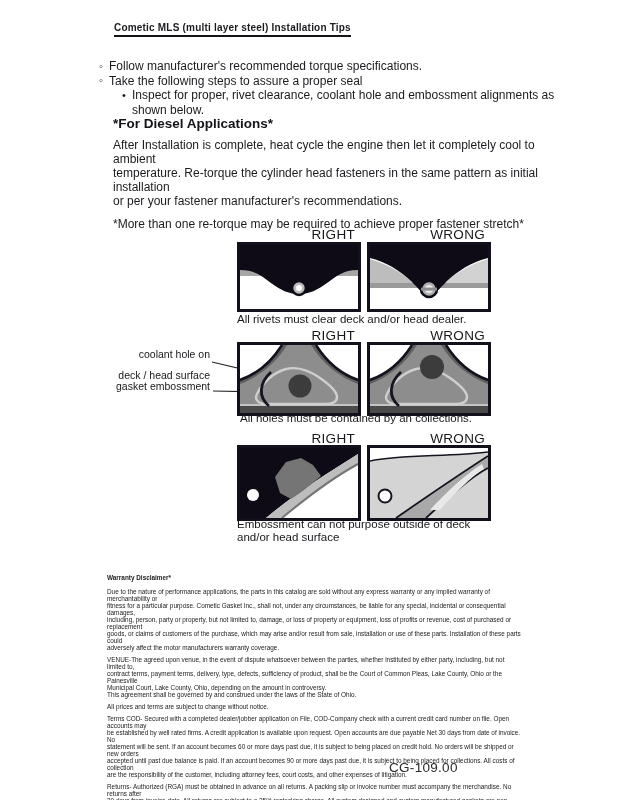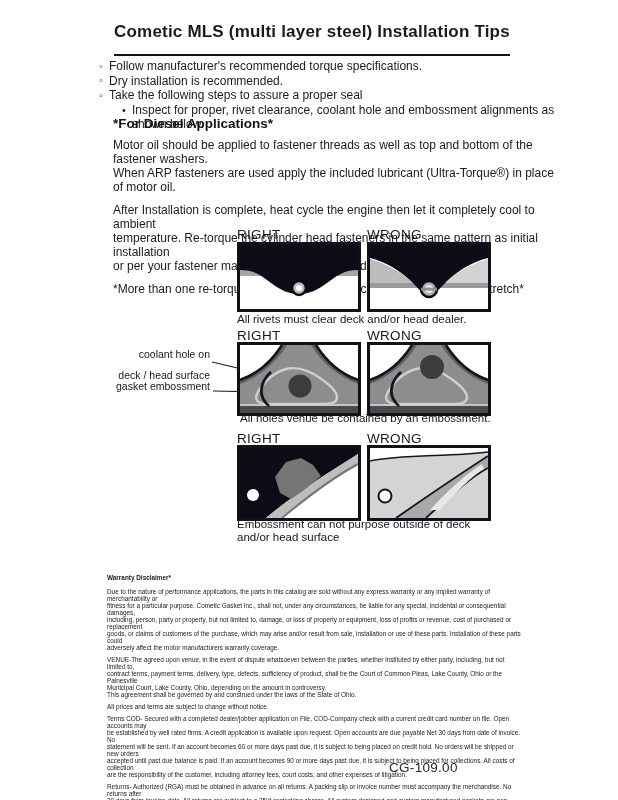--- a/index.html
+++ b/index.html
@@ -3,35 +3,35 @@
 <meta charset="utf-8">
 <style>
   html,body{margin:0;padding:0;background:#fff;}
   #page{
     position:relative;width:618px;height:800px;background:#ffffff;
     font-family:"Liberation Sans", sans-serif;color:#1b1b1f;overflow:hidden;
   }
   .abs{position:absolute;}
   
   #title{
-    left:114px;top:22px;font-size:17px;font-weight:bold;letter-spacing:.2px;
-    border-bottom:2px solid #141418;padding-bottom:12px;white-space:nowrap;
+    left:114px;top:22px;font-size:10px;font-weight:bold;letter-spacing:.2px;
+    border-bottom:2px solid #141418;padding-bottom:2px;white-space:nowrap;
   }
   
   #tips{left:99px;top:43px;font-size:12px;line-height:14.6px;width:480px;margin-top:16px;}
   .bullet{position:relative;padding-left:10px;}
   .bullet::before{content:"◦";position:absolute;left:0;top:-0.5px;font-size:11px;color:#2a2a2e;}
   .subbullet{position:relative;padding-left:10px;margin-left:23px;}
   .subbullet::before{content:"•";position:absolute;left:0;font-size:11px;color:#161618;}
   
   #diesel{left:113px;top:116px;width:445px;}
   #diesel h2{margin:0 0 7px 0;font-size:13.5px;font-weight:bold;color:#141418;}
   #diesel p{margin:0 0 9px 0;font-size:12px;line-height:14px;white-space:pre-line;}
   
-  .figlabel{width:118px;text-align:left;font-size:13.5px;color:#18181c;letter-spacing:.3px;}
+  .figlabel{width:118px;text-align:right;font-size:13.5px;color:#18181c;letter-spacing:.3px;}
   .frame{width:118px;border:3px solid #12101a;background:#fff;line-height:0;}
   .frame svg{display:block;}
   .caption{font-size:11.5px;line-height:13px;color:#18181c;white-space:pre-line;}
   .annot{font-size:10.5px;line-height:21px;text-align:right;color:#18181c;white-space:pre-line;}
   
   #fineprint{left:107px;top:574px;width:414px;font-size:6.4px;line-height:7.05px;color:#222;}
   #fineprint .fp-head{font-weight:bold;margin:0 0 7px 0;}
   #fineprint p{margin:0 0 4.6px 0;white-space:pre-line;}
   
   #pagenum{left:389px;top:760px;font-size:13.5px;color:#2a2a2e;letter-spacing:.3px;}
@@ -39,29 +39,26 @@
 </style>
 </head>
 <body>
 
 <div id="page">
 
   <div id="title" class="abs">Cometic MLS (multi layer steel) Installation Tips</div>
 
   <div id="tips" class="abs">
     <div class="bullet">Follow manufacturer's recommended torque specifications.</div>
-    <div class="bullet">Dry installation is recommended.</div>
     <div class="bullet">Take the following steps to assure a proper seal</div>
     <div class="subbullet">Inspect for proper, rivet clearance, coolant hole and embossment alignments as shown below.</div>
   </div>
 
   <div id="diesel" class="abs">
     <h2>*For Diesel Applications*</h2>
-    <p>Motor oil should be applied to fastener threads as well as top and bottom of the fastener washers.
-When ARP fasteners are used apply the included lubricant (Ultra-Torque®) in place of motor oil.</p>
     <p>After Installation is complete, heat cycle the engine then let it completely cool to ambient
 temperature. Re-torque the cylinder head fasteners in the same pattern as initial installation
 or per your fastener manufacturer's recommendations.</p>
     <p>*More than one re-torque may be required to achieve proper fastener stretch*</p>
   </div>
 
   <div class="abs figlabel" style="left:237px;top:227px;">RIGHT</div>
   <div class="abs figlabel" style="left:367px;top:227px;">WRONG</div>
 
   <div class="abs frame" style="left:237px;top:242px;">
@@ -128,21 +125,21 @@
       <path d="M71,0 C82,18 99,32 118,39 L118,35 C101,29 86,16 76,0 Z" fill="#5f5f5f"></path>
       <path d="M76,0 C86,16 101,29 118,35" stroke="#14101c" stroke-width="2.6" fill="none"></path>
       <rect x="0" y="59" width="118" height="2" fill="#c4c4c4"></rect>
       <rect x="0" y="61" width="118" height="7" fill="#4a4a4a"></rect>
       <path d="M17,49 C22,38 34,27 46,24 C58,21 70,26 80,33 C90,40 97,46 97,52 C97,57 92,59 85,59 L26,59 C19,59 14,55 17,49 Z" fill="none" stroke="#cfcfcf" stroke-width="2.4"></path>
       <path d="M29,61 C18,52 19,38 31,27" stroke="#17131f" stroke-width="2.8" fill="none"></path>
       <circle cx="62" cy="22" r="12" fill="#3c3c3c"></circle>
     </svg>
   </div>
 
-  <div class="abs caption" style="left:240px;top:412px;">All holes venue be contained by an embossment.</div>
+  <div class="abs caption" style="left:240px;top:412px;">All holes must be contained by an collections.</div>
 
   <div class="abs figlabel" style="left:237px;top:431px;">RIGHT</div>
   <div class="abs figlabel" style="left:367px;top:431px;">WRONG</div>
 
   <div class="abs frame" style="left:237px;top:445px;">
     <svg width="118" height="70" viewBox="0 0 118 70">
       <rect x="0" y="0" width="118" height="70" fill="#ffffff"></rect>
       <path d="M0,0 H118 V6 C86,26 52,48 26,70 L0,70 Z" fill="#0f0b16"></path>
       <path d="M118,6 C86,26 52,48 26,70 L42,70 C66,50 96,28 118,16 Z" fill="#bdbdbd"></path>
       <path d="M118,16 C96,28 66,50 42,70" stroke="#757575" stroke-width="2" fill="none"></path>

